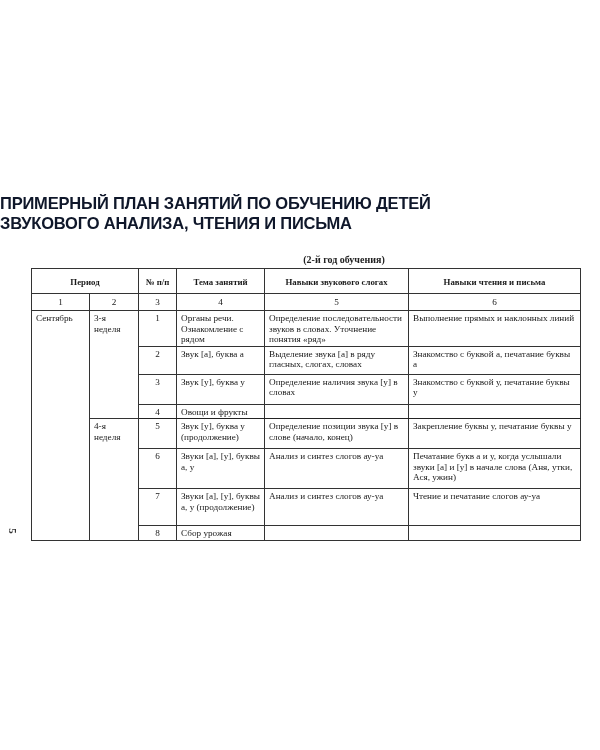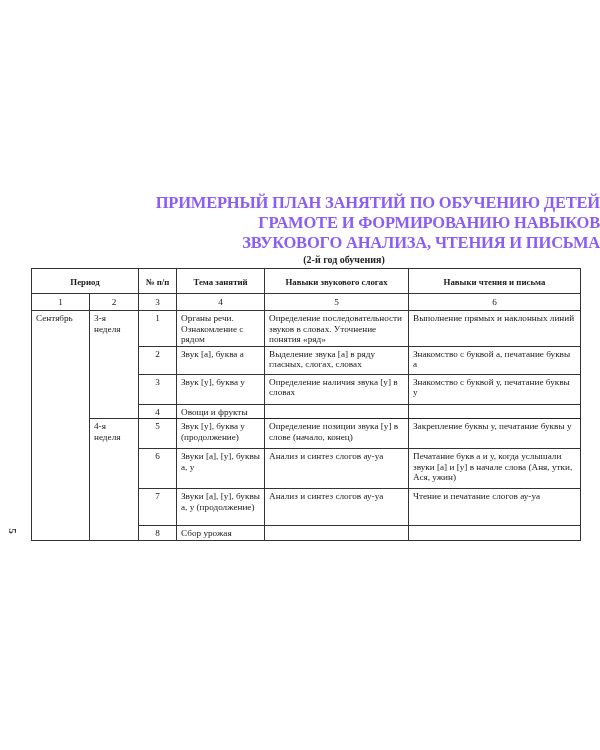--- a/index.html
+++ b/index.html
@@ -1,23 +1,23 @@
 <!DOCTYPE html>
 <html><head>
 <meta charset="utf-8">
 <style>
   html, body { margin: 0; padding: 0; }
   body {
     width: 600px; height: 750px; background: #ffffff; position: relative;
     overflow: hidden; font-family: "Liberation Serif", serif; color: #1a1a1a;
   }
   .title {
-    position: absolute; left: 0; top: 193px; width: 600px; text-align: right;
-    font-family: Liberation Serif, serif; font-weight: bold;
-    font-size: 16.5px; line-height: 20px; letter-spacing: -0.2px; color: #8b5cf6;
+    position: absolute; left: 0; top: 193px; width: 600px; text-align: left;
+    font-family: Liberation Sans, sans-serif; font-weight: bold;
+    font-size: 16.5px; line-height: 20px; letter-spacing: -0.2px; color: #0f172a;
   }
   .title div { white-space: nowrap; }
   .subtitle {
     position: absolute; left: 0; top: 254px; width: 600px; text-align: center;
     font-family: "Liberation Serif", serif; font-weight: bold; font-size: 10px; color: #222; padding-left: 44px;
   }
   .page-num {
     position: absolute; left: 10px; top: 525px; font-size: 11px;
     transform: rotate(90deg); font-family: "Liberation Serif", serif; font-weight: bold; color: #333;
   }
@@ -45,21 +45,20 @@
   tr.r6 { height: 40px; }
   tr.r7 { height: 37px; }
   tr.r8 { height: 14px; }
   tr.r4 td { border-bottom: 1.5px solid #222; }
 </style>
 </head>
 <body>
 
 <div class="title">
   <div>ПРИМЕРНЫЙ ПЛАН ЗАНЯТИЙ ПО ОБУЧЕНИЮ ДЕТЕЙ</div>
-  <div>ГРАМОТЕ И ФОРМИРОВАНИЮ НАВЫКОВ</div>
   <div>ЗВУКОВОГО АНАЛИЗА, ЧТЕНИЯ И ПИСЬМА</div>
 </div>
 <div class="subtitle">(2-й год обучения)</div>
 <div class="page-num">5</div>
 
 <table class="plan">
   <colgroup>
     <col style="width:58px">
       <col style="width:49px">
       <col style="width:38px">

